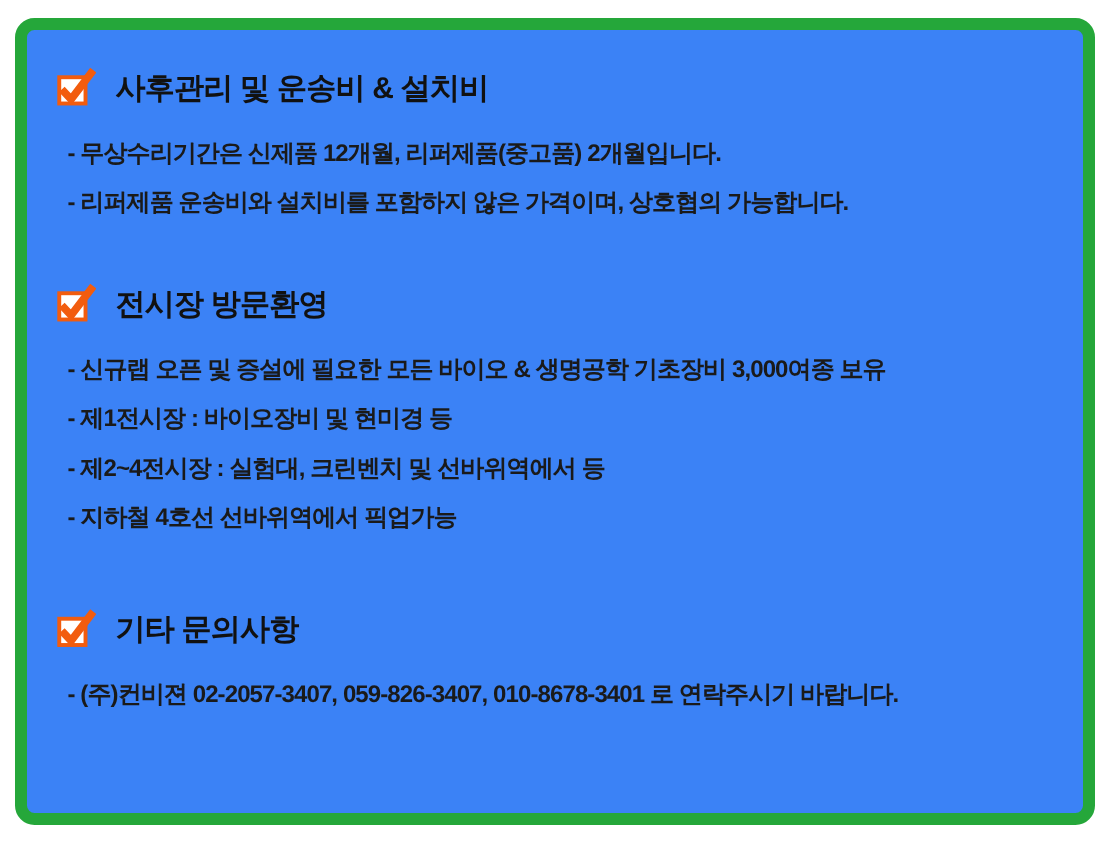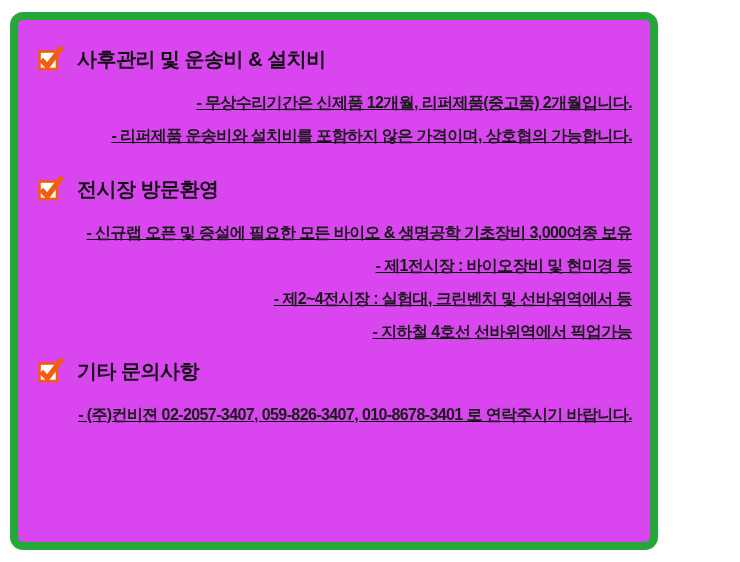--- a/index.html
+++ b/index.html
@@ -11,33 +11,32 @@
     height: 562px;
     background: #ffffff;
     overflow: hidden;
     font-family: "Liberation Sans", "DejaVu Sans", sans-serif;
     position: relative;
   }
   .panel {
     position: absolute;
     left: 10px;
     top: 12px;
-    width: 648px;
+    width: 720px;
     height: 538px;
     box-sizing: border-box;
-    background: #d946ef;
+    background: #3b82f6;
     border: 8px solid #25a73a;
     border-radius: 13px;
     padding: 26px 18px 0 20px;
     overflow: hidden;
-    text-align: right;
   }
   .section { margin: 0; }
-  .section-2 { margin-top: 24px; }
-  .section-3 { margin-top: 10px; }
+  .section-2 { margin-top: 38px; }
+  .section-3 { margin-top: 45px; }
   .section-title-row {
     display: flex;
     align-items: center;
     gap: 13px;
   }
   .checkbox-icon {
     width: 26px;
     height: 26px;
     flex: 0 0 26px;
     display: block;
@@ -46,21 +45,20 @@
   .section-title {
     font-size: 20px;
     font-weight: 700;
     color: #111111;
     letter-spacing: -0.5px;
     line-height: 26px;
   }
   .bullets {
     margin-top: 14px;
     margin-left: 7px;
-    text-decoration: underline;
   }
   .bullet {
     font-size: 16px;
     font-weight: 700;
     color: #1a1a1a;
     letter-spacing: -0.6px;
     line-height: 33px;
     white-space: nowrap;
   }
 </style>

